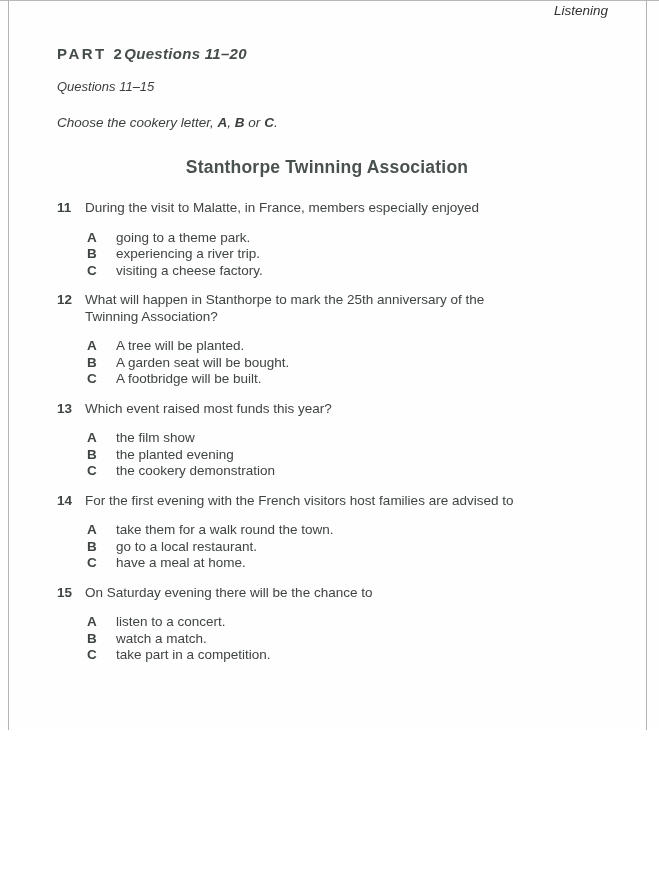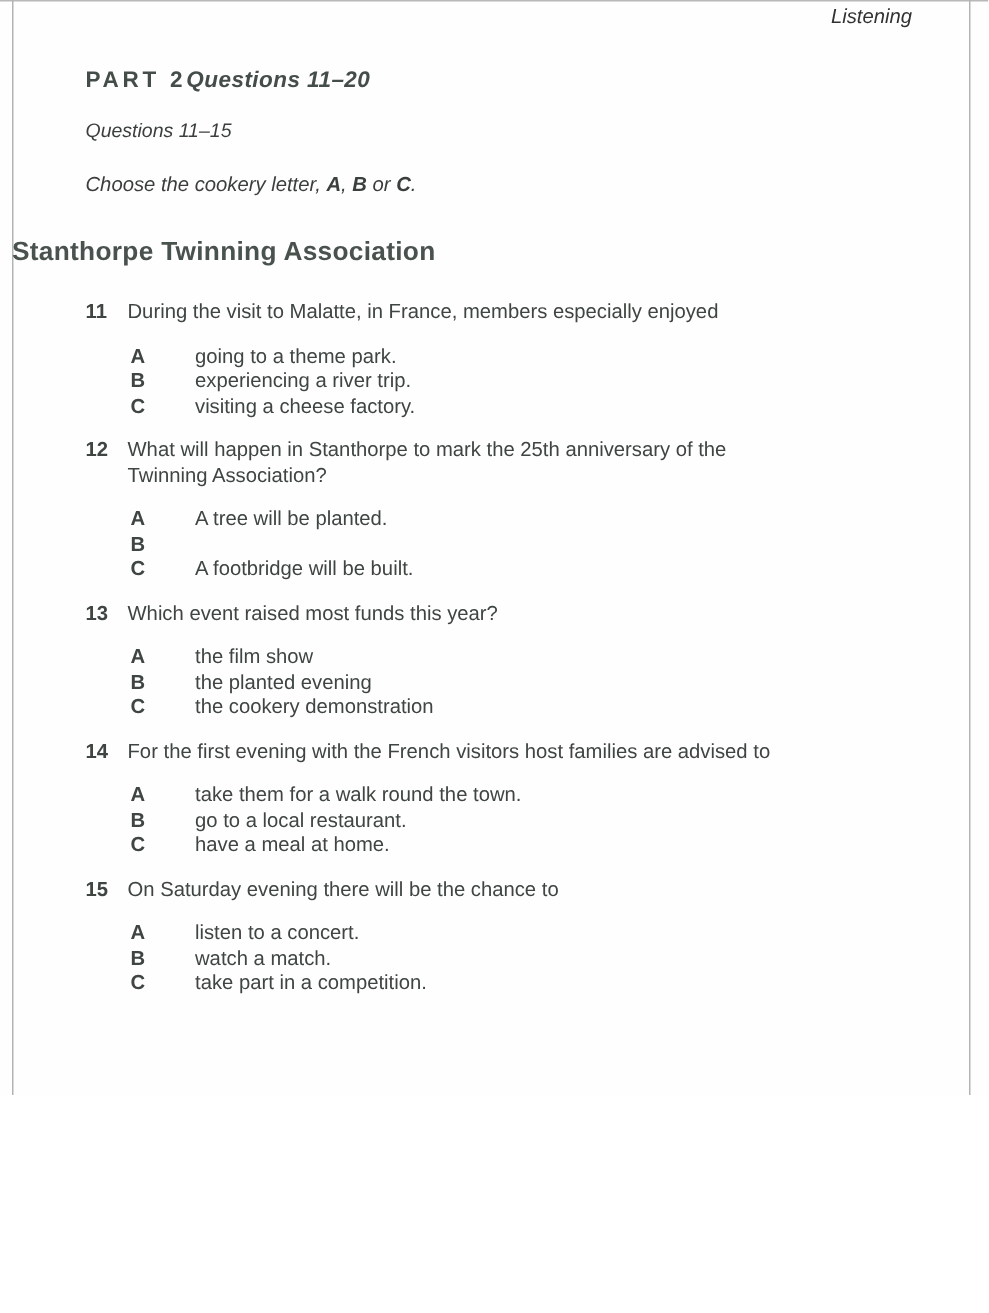--- a/index.html
+++ b/index.html
@@ -72,20 +72,21 @@
     font-size: 13.5px;
     font-style: italic;
     color: #3a3f3c;
   }
   .instruction b { font-weight: bold; }
   .section-title {
     position: absolute;
     top: 157px;
     left: 8px;
     width: 638px;
+    text-align: center;
     font-size: 17.5px;
     font-weight: bold;
     color: #4a524d;
     letter-spacing: 0.2px;
   }
   .questions {
     position: absolute;
     top: 200px;
     left: 57px;
     right: 20px;
@@ -103,21 +104,21 @@
   .opts {
     margin-top: 13px;
     padding-left: 30px;
   }
   .opt { display: flex; }
   .opt-letter {
     flex: none;
     width: 29px;
     font-weight: bold;
   }
-  .opt-text { white-space: nowrap; margin-left: 14px; }
+  .opt-text { white-space: nowrap; }
   .page-number {
     position: absolute;
     top: 803px;
     right: 61px;
     font-size: 13.5px;
     color: #3a3f3c;
   }
 </style>
 </head>
 <body>
@@ -172,20 +173,21 @@
           <div>Twinning Association?</div>
         </div>
       </div>
       <div class="opts">
         <div class="opt">
           <span class="opt-letter">A</span>
           <span class="opt-text">A tree will be planted.</span>
         </div>
         <div class="opt">
           <span class="opt-letter">B</span>
+          <span class="opt-text">A garden seat will be bought.</span>
         </div>
         <div class="opt">
           <span class="opt-letter">C</span>
           <span class="opt-text">A footbridge will be built.</span>
         </div>
       </div>
     </div>
 
     <div class="question">
       <div class="q-row">

